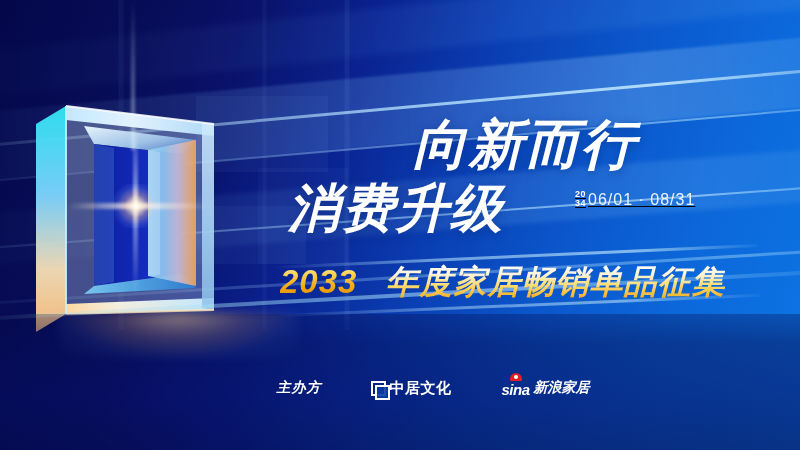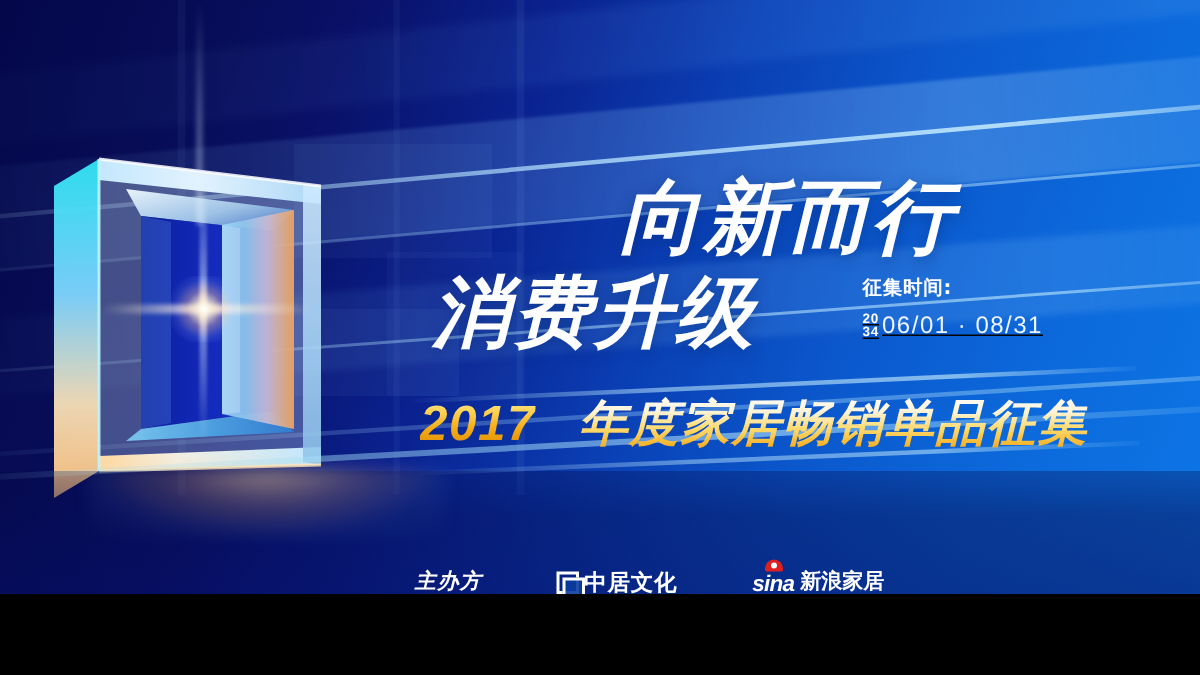--- a/index.html
+++ b/index.html
@@ -3,32 +3,33 @@
 <meta charset="utf-8">
 <style>
   html, body {
     margin: 0;
     padding: 0;
     background: #000;
   }
   #banner {
     position: relative;
     width: 800px;
-    height: 396px;
+    height: 450px;
     overflow: hidden;
     font-family: "Liberation Sans", "DejaVu Sans", sans-serif;
     background: linear-gradient(110deg,
         #04074a 0%,
         #070c55 14%,
         #091168 26%,
         #0a2290 40%,
         #0a3fb4 54%,
         #0b57cc 68%,
         #0c68da 82%,
         #0d76e6 100%);
+    text-align: right;
   }
 
   
   .ray {
     position: absolute;
     pointer-events: none;
   }
   .ray-a {
     left: -10%;
     top: 118px;
@@ -420,20 +421,21 @@
     left: 4px;
     top: 2px;
     width: 4px;
     height: 4px;
     background: #ffffff;
     border-radius: 50%;
   }
   #sina-cn {
     font-size: 14px;
     font-weight: bold;
+    font-style: italic;
     color: #ffffff;
     letter-spacing: 0;
   }
 </style>
 </head>
 <body>
 
 <div id="banner">
 
   <div class="vstreaks"></div>
@@ -529,34 +531,33 @@
 
   <div class="reflect"></div>
   <div class="reflect-cut"></div>
   <div class="reflect-glow"></div>
 
   <div id="headline-main" class="cn">向新而行</div>
 
   <div id="headline-sub" class="cn">消费升级</div>
 
   <div id="date-block">
-    <div id="date-label" class="cn">征集时间:</div>
     <div id="date-row">
       <span id="date-year">
         <span>20</span>
         <span>34</span>
       </span>
       <span id="date-range">06/01 · 08/31</span>
     </div>
   </div>
 
   <div id="subtitle-bar">
     <div class="subtitle-streak ss1"></div>
     <div class="subtitle-streak ss2"></div>
-    <div id="subtitle-text"><span id="subtitle-year">2017</span><span id="subtitle-cn" class="cn">年度家居畅销单品征集</span></div>
+    <div id="subtitle-text"><span id="subtitle-year">2033</span><span id="subtitle-cn" class="cn">年度家居畅销单品征集</span></div>
   </div>
 
   <div id="footer">
     <span id="organizer-label" class="cn">主办方</span>
 
     <span class="sponsor">
       <span id="zhongju-mark"></span>
       <span id="zhongju-text" class="cn">中居文化</span>
     </span>
 

